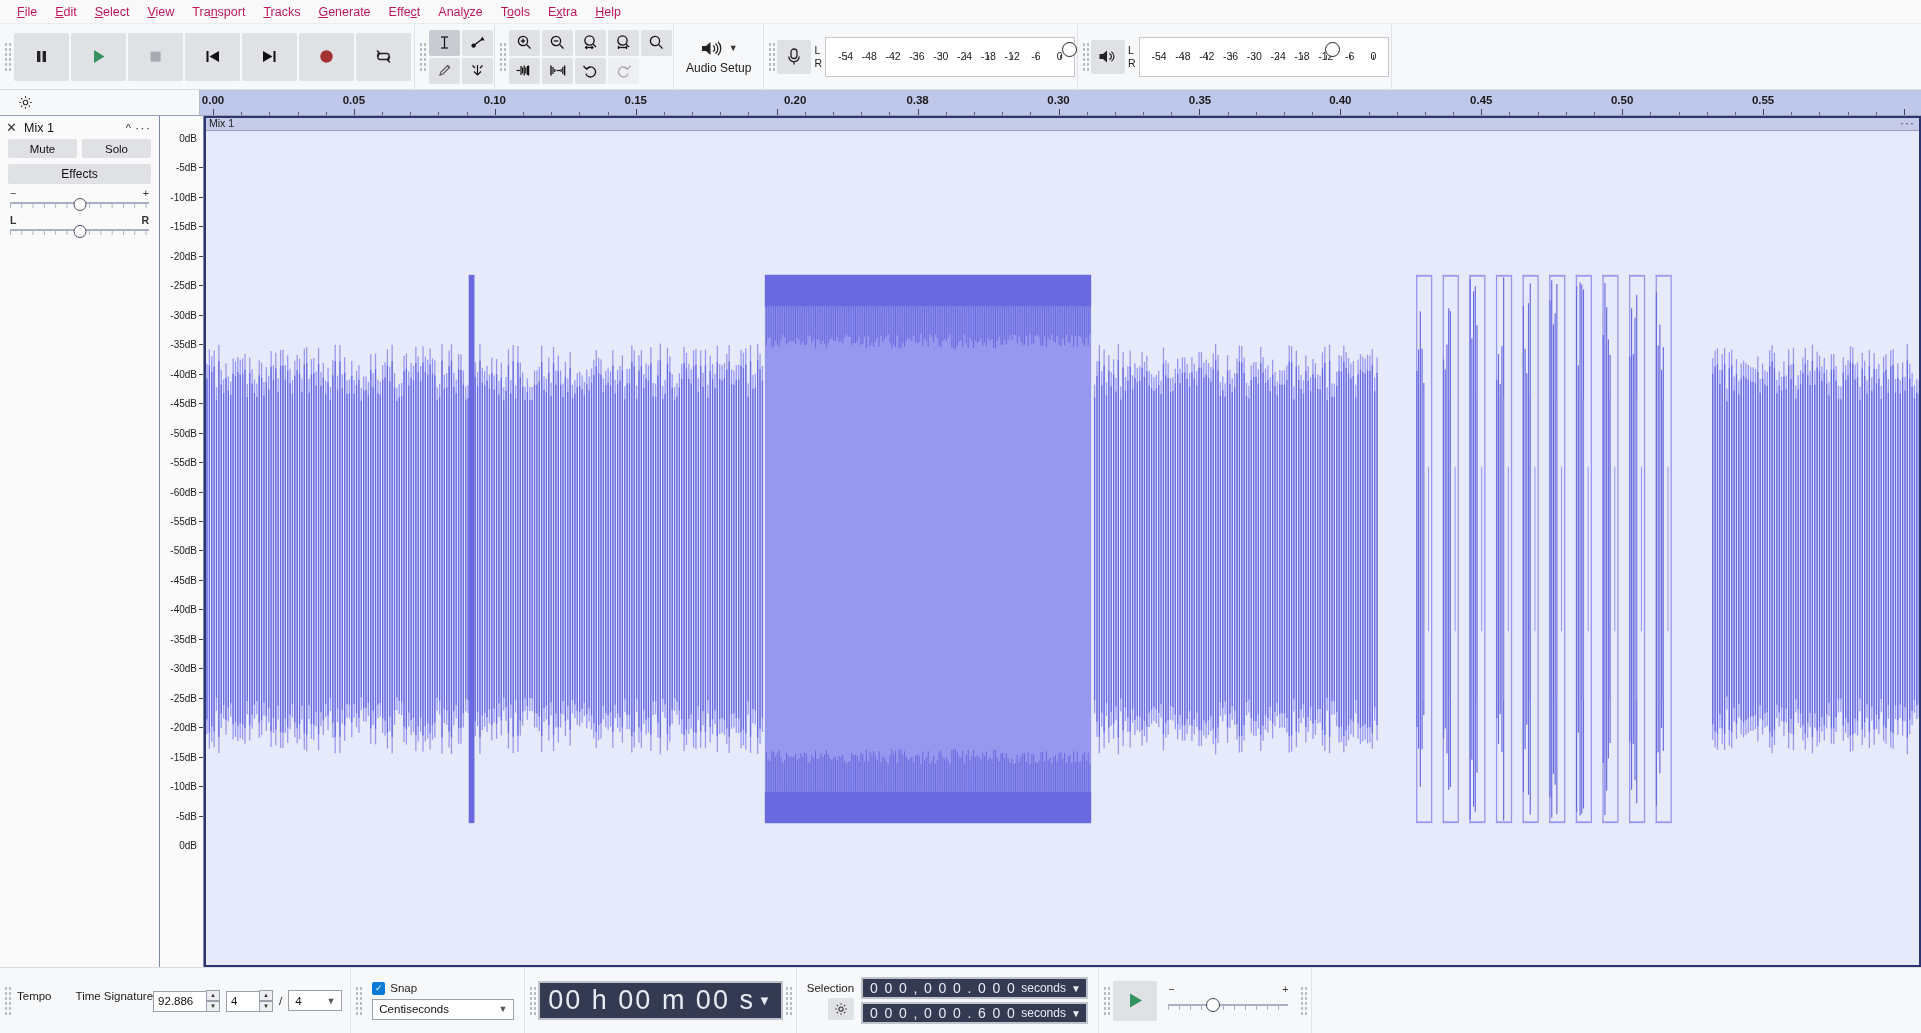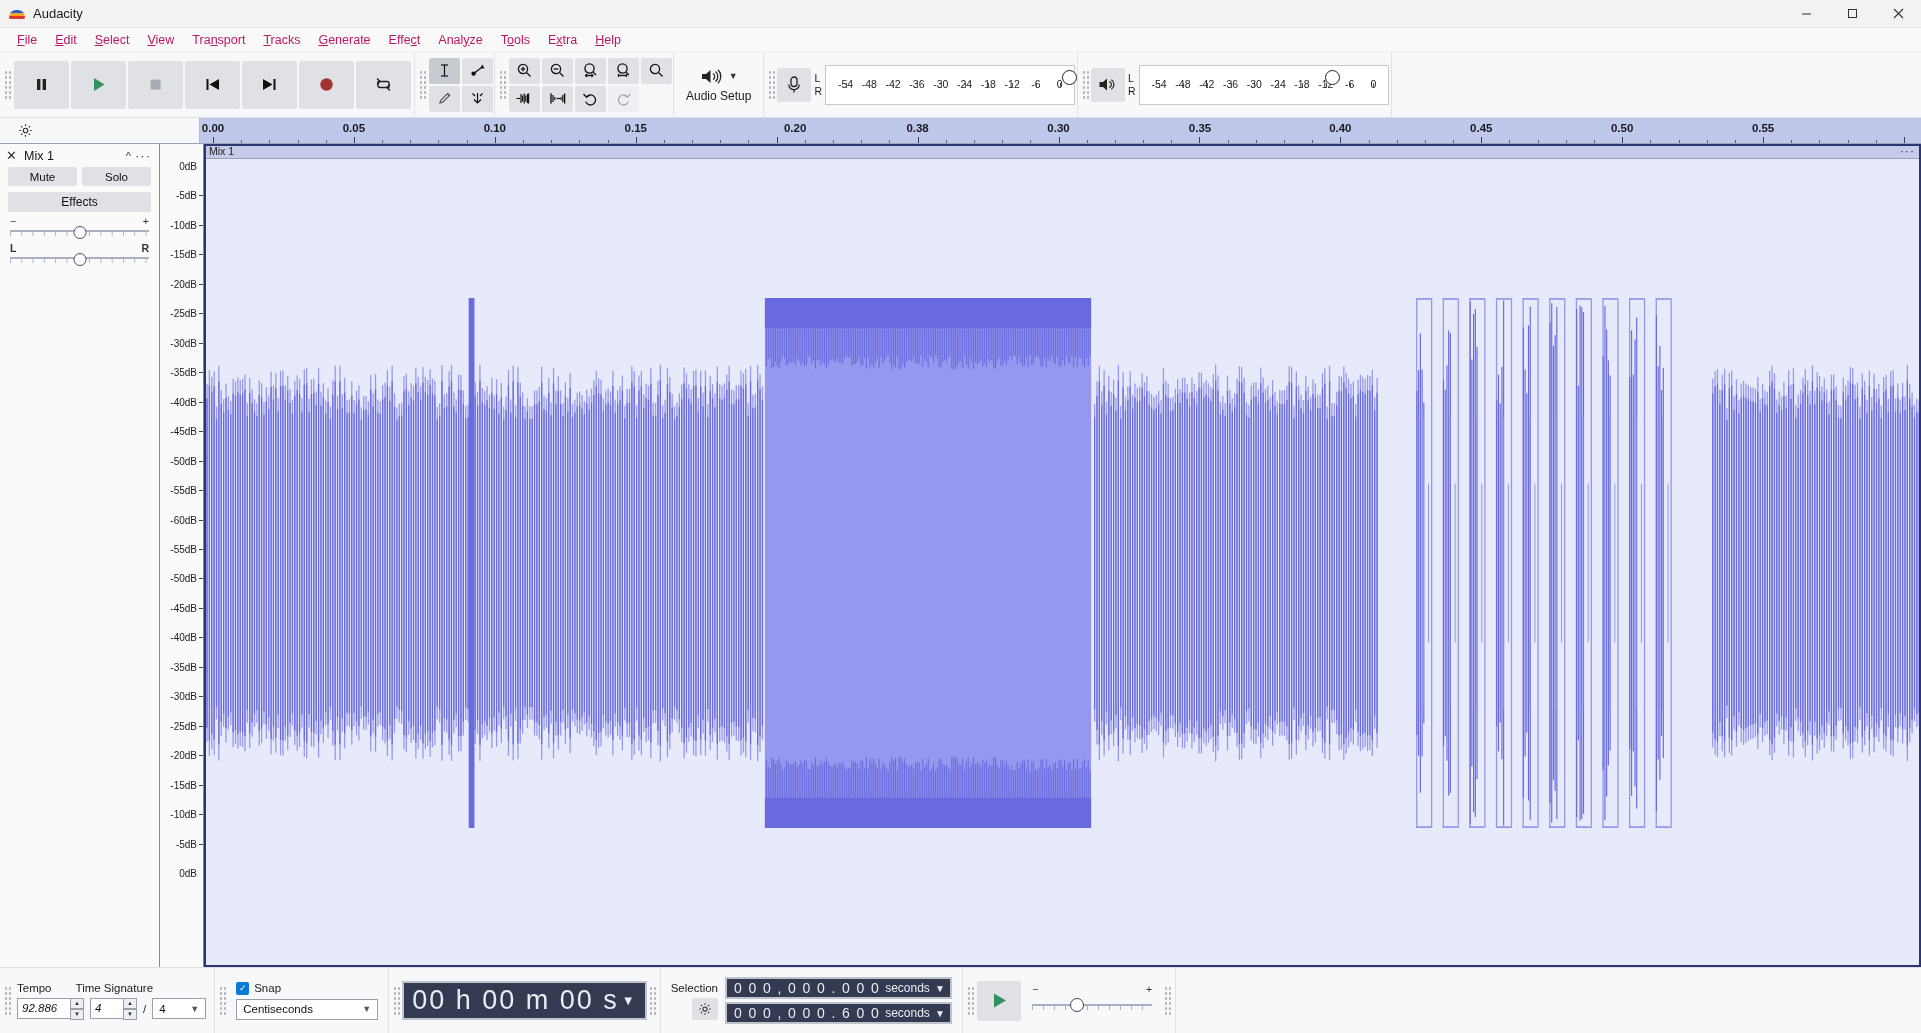--- a/index.html
+++ b/index.html
@@ -109,21 +109,21 @@
                  padding-left:5px; font-size:10.5px; color:#1b1b1b; position:relative;}
   .clip-dots { position:absolute; right:6px; top:0px; font-size:12px; color:#333; letter-spacing:1px;}
   .wave { position:absolute; left:0; right:0; top:15px; bottom:0; }
   .track-border { position:absolute; left:0; top:0; right:0; bottom:0; border:2px solid #2b3570; pointer-events:none; }
 
   
   .bottom-dock { display:flex; align-items:stretch; background:#f7f8fa; border-top:1px solid #dcdde0;
                  height: 66px; min-height:66px; }
   .bd-group { display:flex; align-items:center; border-right:1px solid #e2e3e6; padding: 0 2px; }
   .field-lbl { font-size: 11.5px; color:#1b1b1b; }
-  .spin-box { display:flex; align-items:flex-start;font-style:italic; }
+  .spin-box { display:flex; align-items:flex-end; }
   .txtinput { height: 21px; border:1px solid #9aa0aa; background:#fff; font-size:11.5px; color:#111;
               padding: 0 4px; display:flex; align-items:center; }
   .spin-arrows { display:flex; flex-direction:column; margin-left:-1px; }
   .spin-arrows div { width:14px; height:11px; border:1px solid #9aa0aa; background:#eceef1;
                      display:flex; align-items:center; justify-content:center; font-size:6px; color:#333; }
   .selectbox { height:21px; border:1px solid #9aa0aa; background:#fff; font-size:11.5px; color:#111;
                display:flex; align-items:center; padding: 0 6px; justify-content:space-between; }
   .selectbox .chev { margin-left:8px; color:#555; font-size:9px; }
   .chk { width:13px; height:13px; background:#0a7ad6; border-radius:2px; display:flex; align-items:center;
          justify-content:center; color:#fff; font-size:9px; }
@@ -147,43 +147,20 @@
                display:flex; align-items:center; font-size:11.5px; color:#1b1b1b; }
   .sb-cell { padding: 0 12px; height:100%; display:flex; align-items:center; }
   .sb-sep { width:1px; height:100%; background:#dcdde0; }
   .sb-flex { flex:1; }
 </style>
 </head>
 <body>
 
 <div class="app">
 
-  <div class="titlebar">
-    <div class="tb-logo">
-        <div class="band"></div>
-      </div>
-    <div class="tb-title">Audacity</div>
-    <div class="tb-spacer"></div>
-    <div class="tb-btn">
-      <svg width="11" height="11" viewBox="0 0 11 11">
-          <line x1="1" y1="6" x2="10" y2="6" stroke="#333" stroke-width="1"></line>
-        </svg>
-    </div>
-    <div class="tb-btn">
-      <svg width="11" height="11" viewBox="0 0 11 11">
-          <rect x="1.5" y="1.5" width="8" height="8" fill="none" stroke="#333" stroke-width="1"></rect>
-        </svg>
-    </div>
-    <div class="tb-btn close">
-      <svg width="11" height="11" viewBox="0 0 11 11">
-          <line x1="1" y1="1" x2="10" y2="10" stroke="#333" stroke-width="1.1"></line>
-          <line x1="10" y1="1" x2="1" y2="10" stroke="#333" stroke-width="1.1"></line>
-        </svg>
-    </div>
-  </div>
 
   <div class="menubar">
     <div class="menu-item"><u>F</u><span>ile</span></div>
     <div class="menu-item"><u>E</u>dit</div>
     <div class="menu-item"><u>S</u>elect</div>
     <div class="menu-item"><u>V</u>iew</div>
     <div class="menu-item">Tra<u>n</u>sport</div>
     <div class="menu-item"><u>T</u>racks</div>
     <div class="menu-item"><u>G</u>enerate</div>
     <div class="menu-item">Effe<u>c</u>t</div>
@@ -2018,21 +1995,21 @@
       <div class="track-border"></div>
     </div>
   </div>
 
   <div class="bottom-dock">
 
     <div class="bd-group">
       <div class="grip">
           <div class="dots"></div>
         </div>
-      <div style="display:flex;flex-direction:column;padding:4px 6px 4px 4px;">
+      <div style="display:flex;padding:4px 6px 4px 4px;">
         <div style="display:flex;gap:24px;margin-bottom:4px;">
           <div class="field-lbl">Tempo</div>
           <div class="field-lbl">Time Signature</div>
         </div>
         <div style="display:flex;align-items:center;gap:6px;">
           <div class="spin-box">
             <div class="txtinput" style="width:54px;">92.886</div>
             <div class="spin-arrows">
                 <div>▲</div>
                 <div>▼</div>

